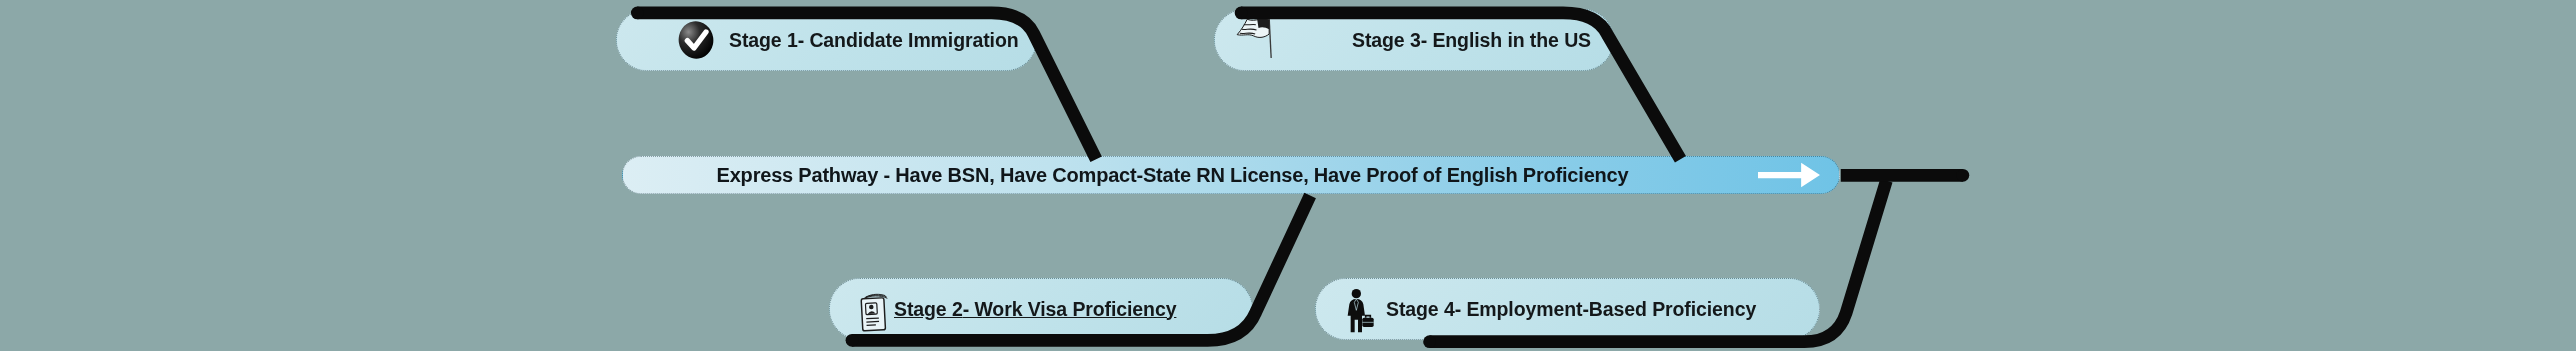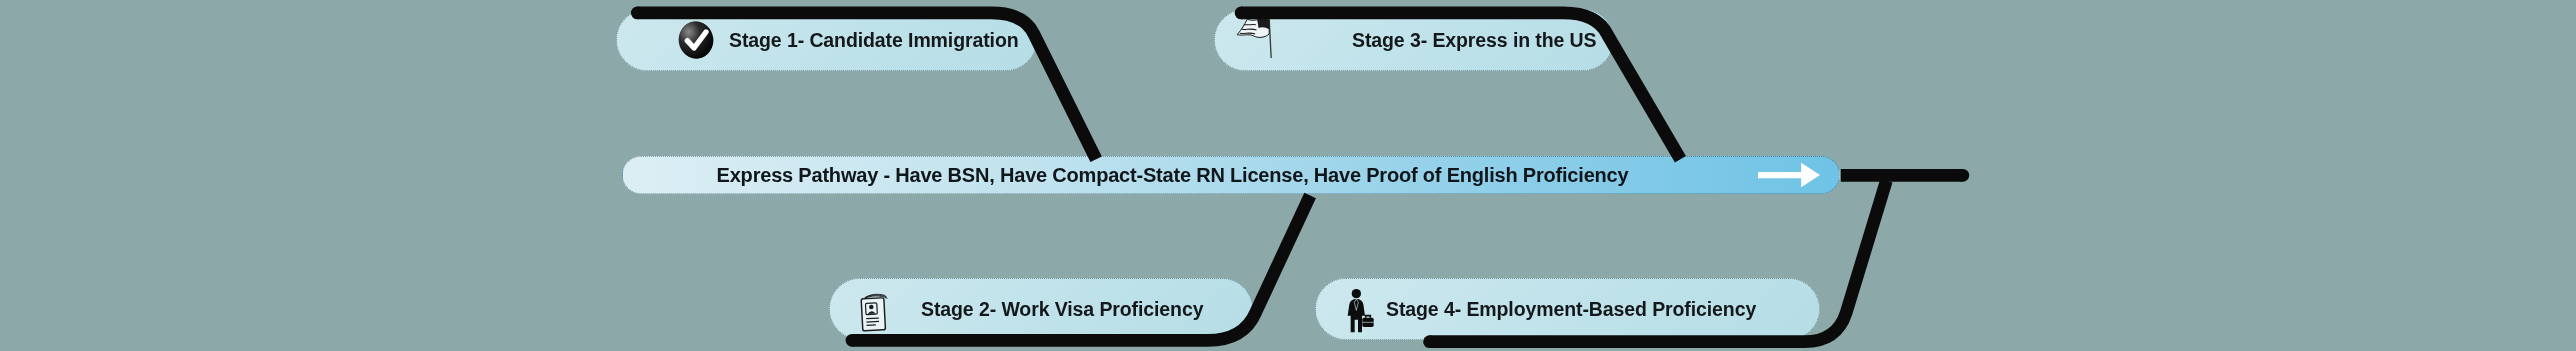--- a/index.html
+++ b/index.html
@@ -9,21 +9,21 @@
   .pill{position:absolute;height:62px;border-radius:31px;box-sizing:border-box;
         background:linear-gradient(135deg,#cde8ee 0%,#bfe2ea 55%,#b6dde6 100%);
         border:1.3px dotted rgba(10,40,50,.45);z-index:2;}
   .s1{left:616px;top:9.4px;width:421px;}
   .s3{left:1214px;top:9.4px;width:400px;}
   .s2{left:829px;top:278px;width:424px;}
   .s4{left:1315px;top:278px;width:505px;text-align:right;}
   .stage-label{position:absolute;top:0;bottom:0;display:flex;align-items:center;
         font-size:19.5px;font-weight:600;color:#14181a;white-space:nowrap;letter-spacing:-0.1px;}
   .s1 .stage-label{left:112px;}
-  .s2 .stage-label{left:91px;}
+  .s2 .stage-label{left:64px;text-decoration:underline;}
   .s3 .stage-label{left:104px;margin-left:33px;}
   .s4 .stage-label{left:70px;}
   .s1 .prefix{font-weight:800;}
   .icon{position:absolute;display:block;line-height:0;}
   .s1 .icon{left:60px;top:9.4px;}
   .s3 .icon{left:20px;top:6px;}
   .s2 .icon{left:28px;top:13.4px;}
   .s4 .icon{left:29px;top:8.7px;}
   
   .bar{position:absolute;left:622px;top:156px;width:1218px;height:38px;border-radius:19.5px;
@@ -65,21 +65,21 @@
     <span class="icon">
       <svg width="39" height="44" viewBox="0 0 58 66">
         <path d="M51 3 L54 63" stroke="#3a3a3a" stroke-width="2" fill="none"></path>
         <path d="M51 6 C 40 0 32 10 18 5 C 14 13 10 20 3 28 C 12 30 20 26 28 30 C 36 34 45 32 51 27 Z" fill="#edf5f7" stroke="#1d1d1d" stroke-width="1.5"></path>
         <path d="M51 6 C 44 2 38 3 33 5 L35 18 C 40 16 46 17 51 20 Z" fill="#1d1d1d"></path>
         <path d="M7 26 C 15 27 22 24 30 27 M10 20 C 17 21 24 18 32 21 M13 13 C 19 14 25 12 31 13" stroke="#1d1d1d" stroke-width="1.6" fill="none"></path>
       </svg>
     </span>
     <span class="stage-label">
         <span class="prefix">Stage 3</span>
-        <span class="rest"> - Express in the US</span>
+        <span class="rest"> - English in the US</span>
       </span>
   </div>
 
   <div class="pill s2">
     <span class="icon">
       <svg width="36" height="42" viewBox="0 0 54 62">
         <path d="M8 10 C 18 4 34 4 44 9 M10 8 C 20 3 34 3 43 7 M12 7 C 21 2 33 2 41 5" stroke="#1d1d1d" stroke-width="1.4" fill="none"></path>
         <rect x="6" y="9" width="34" height="48" rx="3" fill="#e9f4f7" stroke="#1d1d1d" stroke-width="2.2" transform="rotate(-3 23 33)"></rect>
         <rect x="12" y="16" width="17" height="17" rx="2" fill="none" stroke="#1d1d1d" stroke-width="1.8" transform="rotate(-3 23 33)"></rect>
         <g transform="rotate(-3 23 33)">

